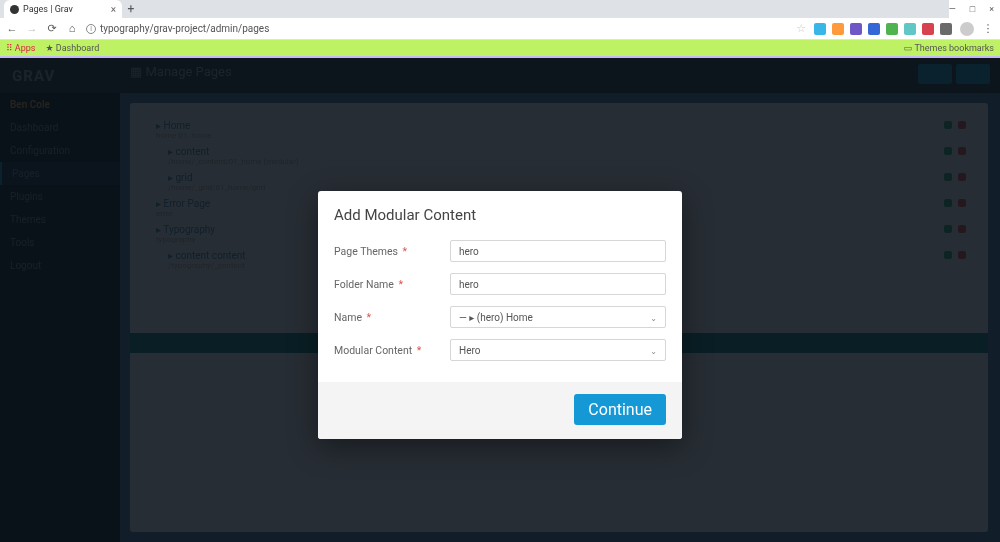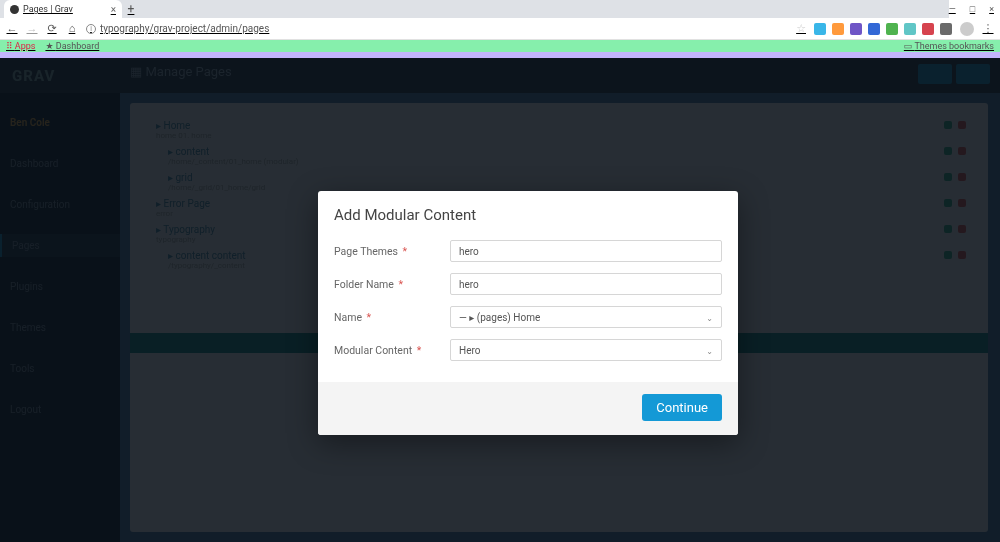--- a/index.html
+++ b/index.html
@@ -1,74 +1,74 @@
 <!DOCTYPE html>
 <html><head>
 <meta charset="utf-8">
 <style>
 * { margin: 0; padding: 0; box-sizing: border-box; font-family: -apple-system, BlinkMacSystemFont, "Segoe UI", Roboto, sans-serif; }
 html, body { width: 1000px; height: 542px; overflow: hidden; background: #fff; }
 
-.browser-chrome { display: flex; flex-direction: column; height: 100%; text-decoration: underline; }
+.browser-chrome { display: flex; flex-direction: column; height: 100%; }
 .titlebar { height: 10px; background: #fff; display: flex; justify-content: flex-end; align-items: flex-start; padding-right: 6px; gap: 14px; font-size: 9px; color: #555; }
 .titlebar span { cursor: default; }
 
 .tabbar { height: 18px; background: #dee1e6; display: flex; align-items: flex-end; position: relative; }
 .tab { height: 18px; width: 118px; background: #fff; border-top-left-radius: 6px; border-top-right-radius: 6px; display: flex; align-items: center; font-size: 9px; color: #333; padding: 0 6px; gap: 4px; margin-left: 4px; }
 .tab-favicon { width: 9px; height: 9px; border-radius: 50%; background: #333; display: inline-block; }
 .tab-close { margin-left: auto; font-size: 10px; color: #666; }
 .newtab { width: 18px; height: 18px; display: flex; align-items: center; justify-content: center; font-size: 12px; color: #555; }
 
 .addrbar { height: 22px; background: #fff; display: flex; align-items: center; padding: 0 6px; gap: 8px; border-bottom: 1px solid #e1e1e1; font-size: 11px; color: #555; }
 .nav-arrow { width: 12px; height: 12px; display: flex; align-items: center; justify-content: center; }
 .addr-url { flex: 1; display: flex; align-items: center; gap: 4px; font-size: 10px; color: #555; }
 .addr-icons { display: flex; align-items: center; gap: 6px; font-size: 10px; }
 .ext-icon { width: 12px; height: 12px; border-radius: 2px; }
 .avatar-small { width: 14px; height: 14px; border-radius: 50%; background: #ccc; }
 
-.bookmarkbar { height: 18px; background: #86efac; display: flex; align-items: center; padding: 0 6px; gap: 10px; font-size: 9px; color: #555; border-bottom: 6px solid #c4b5fd; }
+.bookmarkbar { height: 18px; background: #bef264; display: flex; align-items: center; padding: 0 6px; gap: 10px; font-size: 9px; color: #555; border-bottom: 2px solid #c4b5fd; }
 .bookmarkbar .spacer { flex: 1; }
 
 .app-area { flex: 1; position: relative; background: #1c2b3a; overflow: hidden; }
 
 
 .bg-content { position: absolute; inset: 0; filter: brightness(0.35); }
 .bg-topbar { height: 35px; background: #2a3a4a; display: flex; align-items: center; padding: 0 12px; }
 .bg-logo { color: #8aa; font-weight: 800; font-size: 15px; letter-spacing: 1px; }
 .bg-header { position: absolute; left: 130px; top: 6px; color: #9ab; font-size: 13px; }
 .bg-buttons { position: absolute; right: 10px; top: 6px; display: flex; gap: 4px; }
 .bg-btn { background: #2199c8; width: 34px; height: 20px; border-radius: 2px; }
 .bg-sidebar { position: absolute; left: 0; top: 35px; bottom: 0; width: 120px; background: #1a2733; }
-.bg-sidebar-item { padding: 6px 10px; font-size: 10px; color: #7a8a9a; margin-top: 18px; }
+.bg-sidebar-item { padding: 6px 10px; font-size: 10px; color: #7a8a9a; }
 .bg-sidebar-item.active { background: #25384a; border-left: 2px solid #2199c8; }
 .bg-main { position: absolute; left: 130px; right: 12px; top: 45px; bottom: 10px; background: #eef0f2; border-radius: 3px; }
 .bg-main-inner { padding: 14px; font-size: 10px; color: #888; }
 .bg-tree-item { padding: 3px 0 3px 12px; color: #4a8aa8; font-size: 10px; position: relative; }
 .bg-tree-sub { padding-left: 24px; }
 .bg-tree-item .dot { position: absolute; right: 8px; top: 4px; display: flex; gap: 6px; }
 .bg-tree-item .dot span { width: 8px; height: 8px; border-radius: 2px; background: #3a8; }
 .bg-banner { position: absolute; left: 0; right: 0; top: 230px; height: 20px; background: #1a8a8a; }
 
 .overlay { position: absolute; inset: 0; background: rgba(10, 20, 30, 0.6); }
 
 
-.modal { position: absolute; left: 318px; top: 133px; width: 420px; background: #fff; border-radius: 3px; box-shadow: 0 8px 30px rgba(0,0,0,0.4); }
+.modal { position: absolute; left: 318px; top: 133px; width: 364px; background: #fff; border-radius: 3px; box-shadow: 0 8px 30px rgba(0,0,0,0.4); }
 .modal-header { padding: 15px 16px 12px; font-size: 15px; color: #444; font-weight: 400; }
 .modal-body { padding: 4px 16px 10px; }
 .form-row { display: flex; align-items: center; margin-bottom: 11px; }
 .form-label { width: 116px; font-size: 10.5px; color: #666; }
 .req { color: #d9534f; margin-left: 2px; }
 .form-input, .form-select {
   flex: 1; height: 22px; border: 1px solid #d6d6d6; border-radius: 2px;
   font-size: 10px; color: #555; padding: 0 8px; background: #fff;
   display: flex; align-items: center; position: relative;
 }
 .form-select .caret { position: absolute; right: 8px; top: 7px; color: #888; font-size: 8px; }
 .modal-footer { padding: 12px 16px 14px; background: #f4f4f4; display: flex; justify-content: flex-end; border-bottom-left-radius: 3px; border-bottom-right-radius: 3px; }
-.btn-continue { background: #1499d6; color: #fff; border: none; border-radius: 3px; padding: 6px 14px; font-size: 13px; cursor: pointer; }
+.btn-continue { background: #1499d6; color: #fff; border: none; border-radius: 3px; padding: 6px 14px; font-size: 16px; cursor: pointer; }
 
 .star { color: #ccc; font-size: 11px; }
 .info-icon { width: 10px; height: 10px; border: 1px solid #888; border-radius: 50%; display: inline-flex; align-items: center; justify-content: center; font-size: 7px; color: #888; }
 </style>
 </head>
 <body>
 
 <div class="browser-chrome">
 
   <div class="tabbar">
@@ -178,21 +178,21 @@
           <div class="form-label"><span>Page Themes</span> <span class="req">*</span></div>
           <input class="form-input" value="hero" style="">
         </div>
         <div class="form-row">
           <div class="form-label"><span>Folder Name</span> <span class="req">*</span></div>
           <input class="form-input" value="hero" style="">
         </div>
         <div class="form-row">
           <div class="form-label"><span>Name</span> <span class="req">*</span></div>
           <div class="form-select">
-            <span>—  ▸  (pages) Home</span>
+            <span>—  ▸  (hero) Home</span>
             <span class="caret">⌄</span>
           </div>
         </div>
         <div class="form-row">
           <div class="form-label"><span>Modular Content</span> <span class="req">*</span></div>
           <div class="form-select">
             <span>Hero</span>
             <span class="caret">⌄</span>
           </div>
         </div>

